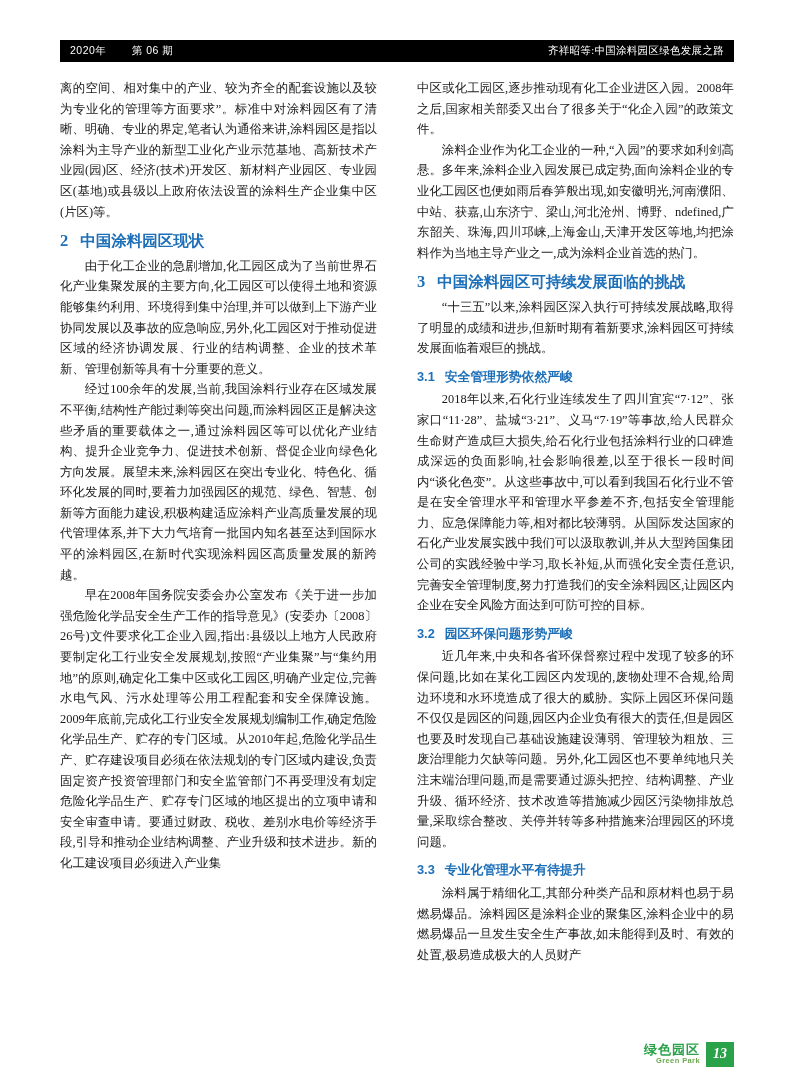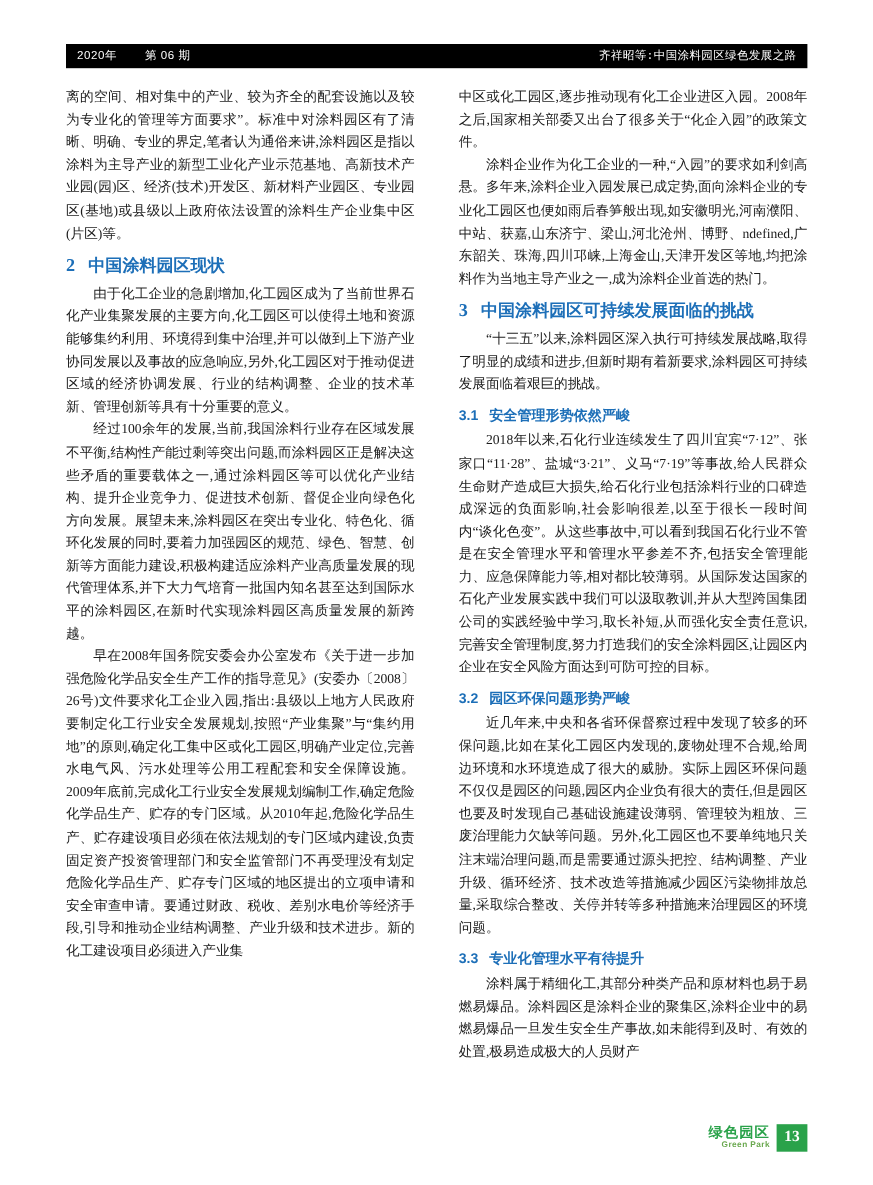--- a/index.html
+++ b/index.html
@@ -41,21 +41,21 @@
     font-size: 10.5px;
     letter-spacing: 0.5px;
     font-family: "Liberation Sans", sans-serif;
   }
   .header .left .issue {
     margin-left: 22px;
   }
   .header .right {
     color: #ffffff;
     font-size: 10.5px;
-    font-family: Liberation Mono, monospace;
+    font-family: Liberation Serif, serif;
     letter-spacing: 0.3px;
   }
 
   
   .columns {
     position: absolute;
     top: 78px;
     left: 60px;
     width: 674px;
     height: 930px;
@@ -105,21 +105,21 @@
   }
   .h2 .num {
     margin-right: 10px;
     font-family: "Liberation Sans", sans-serif;
   }
 
   
   .footer {
     position: absolute;
     right: 60px;
-    bottom: 28px;
+    bottom: 8px;
     display: flex;
     align-items: center;
     height: 30px;
   }
   .footer .brand {
     text-align: right;
     margin-right: 6px;
     line-height: 1.05;
   }
   .footer .brand .cn {
@@ -136,20 +136,21 @@
     font-weight: bold;
   }
   .footer .pagebox {
     width: 28px;
     height: 25px;
     background: #2aa24a;
     color: #ffffff;
     display: flex;
     align-items: center;
     justify-content: center;
+    font-style: italic;
     font-weight: bold;
     font-size: 14px;
     font-family: "Liberation Serif", serif;
   }
 </style>
 </head>
 <body>
 
 <div class="page">
 

